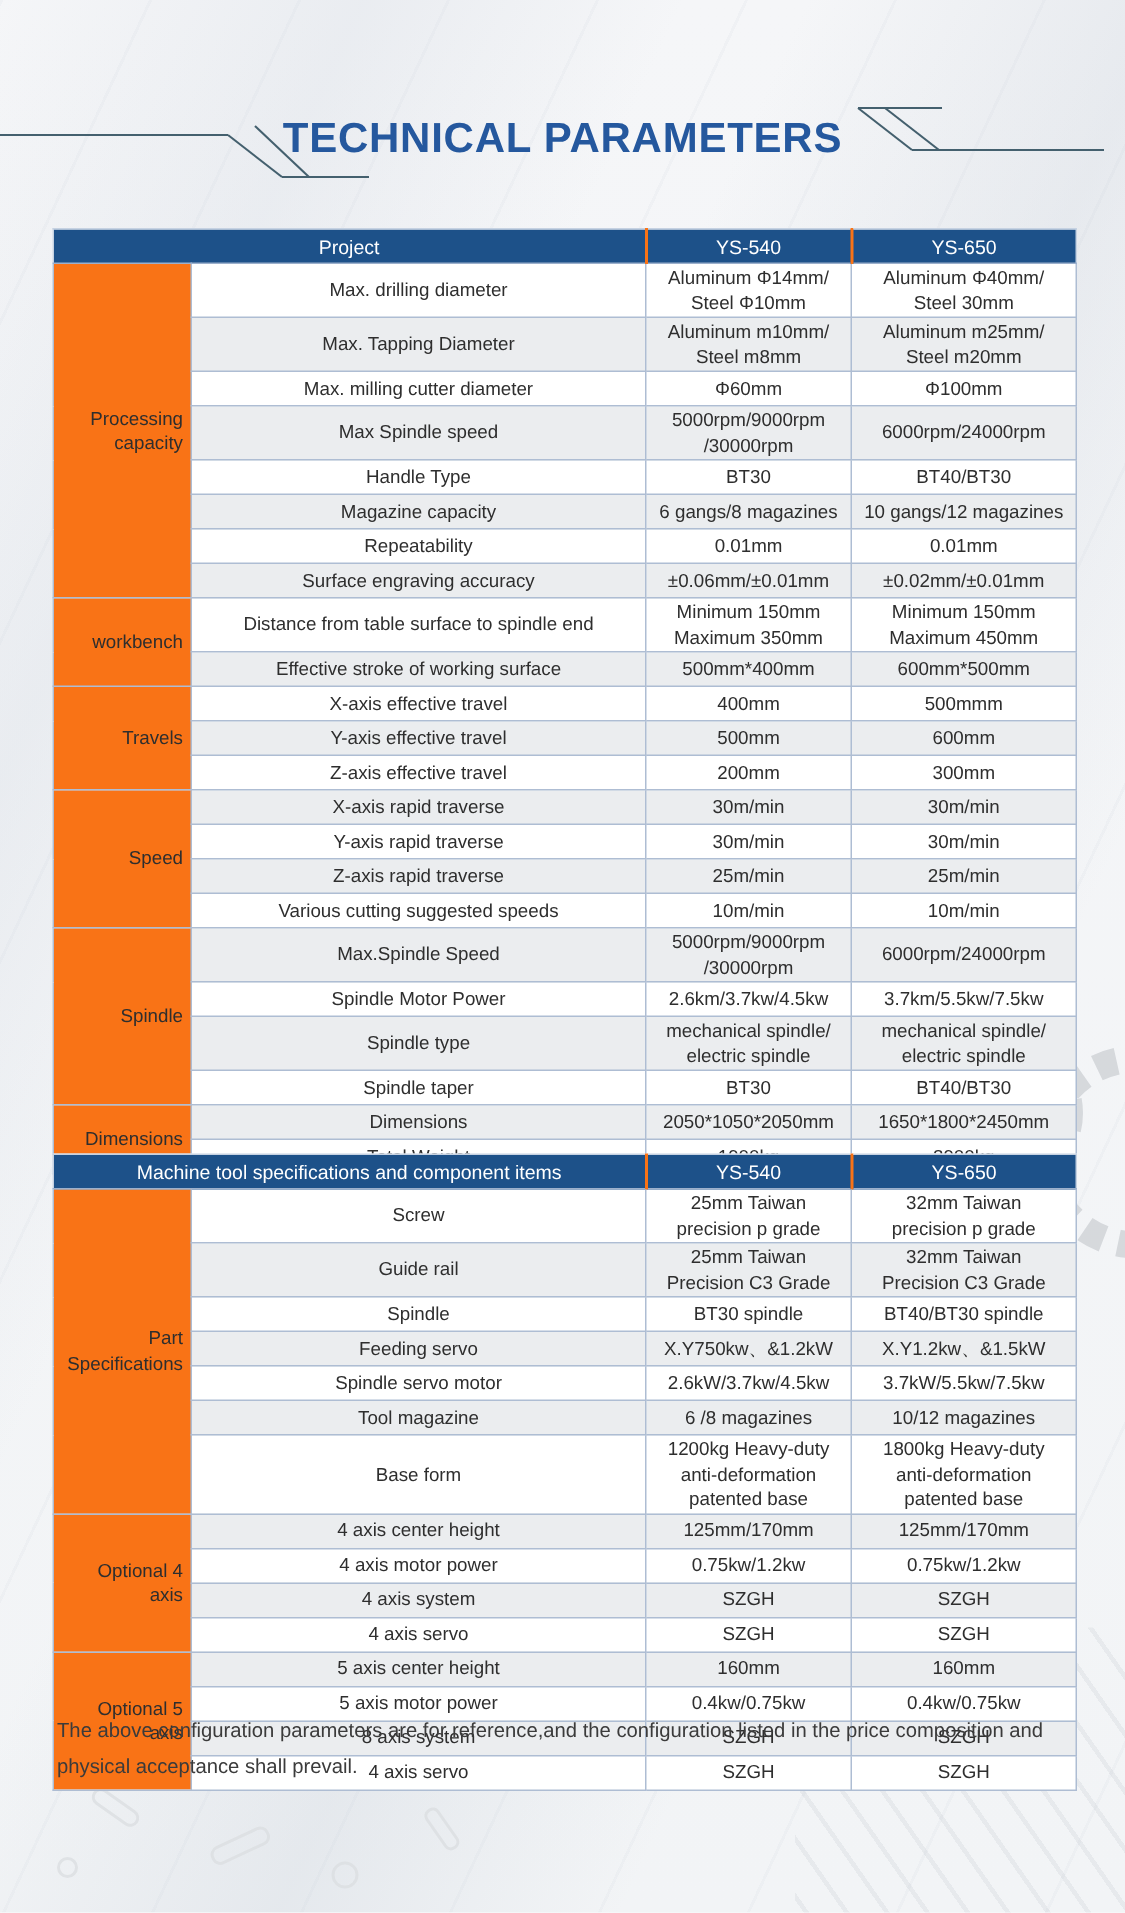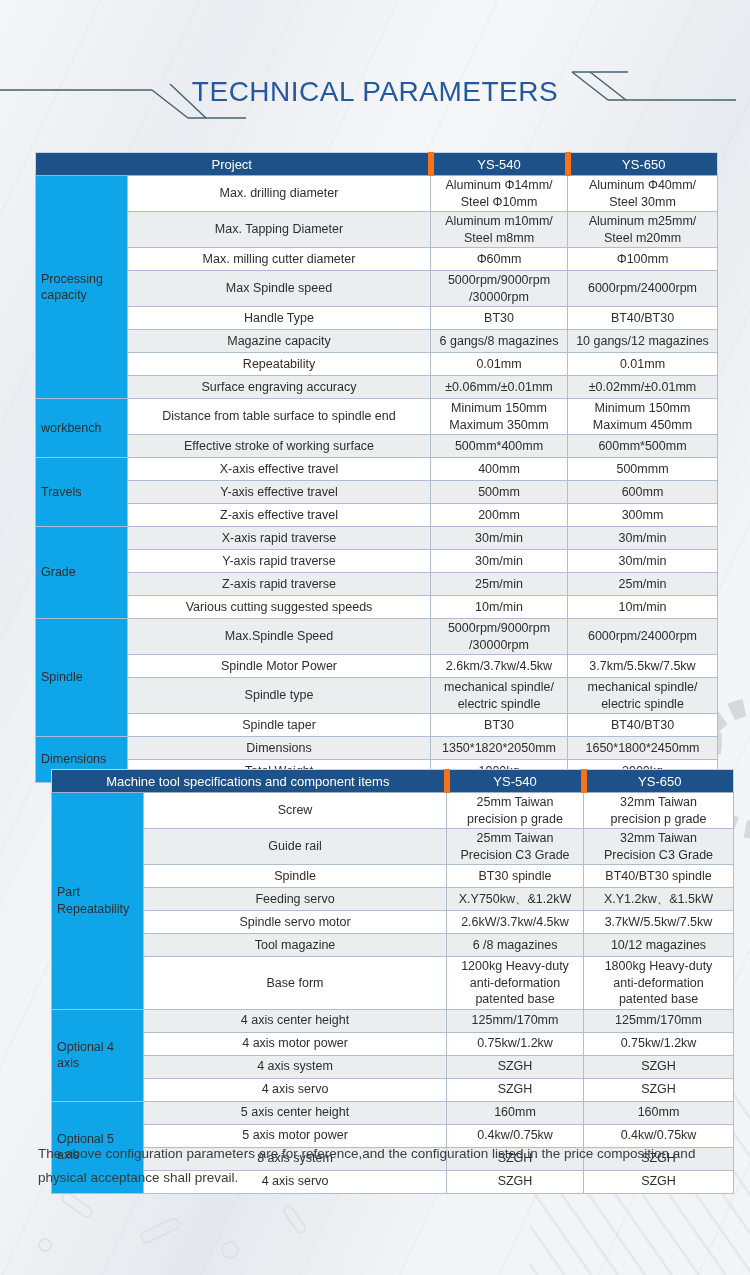--- a/index.html
+++ b/index.html
@@ -25,51 +25,51 @@
     transform:rotate(0deg);opacity:.55;
   }
   .decor-svg{position:absolute;left:0;top:0;z-index:0;}
 
   .title-wrap{
     position:absolute;left:0;top:74px;width:750px;height:60px;z-index:2;
     text-align:center;
   }
   .page-title{
     display:inline-block;
-    font-size:28px;font-weight:normal;color:#25589e;
+    font-size:28px;font-weight:bold;color:#25589e;
     letter-spacing:.5px;line-height:36px;
   }
   .flourish{position:absolute;left:0;top:0;width:750px;height:140px;}
 
   .tbl{
     position:absolute;left:35px;width:682px;z-index:2;
     border-collapse:collapse;table-layout:fixed;
     font-size:12.5px;
     background:#ffffff;
   }
   .tbl.t1{top:152px;}
-  .tbl.t2{top:769px;margin-left:16px;}
+  .tbl.t2{top:769px;}
   .tbl col.c-group{width:92px;}
   .tbl col.c-param{width:303px;}
   .tbl col.c-v1{width:137px;}
   .tbl col.c-v2{width:150px;}
   .tbl th{
     background:#1d5189;color:#ffffff;font-weight:normal;
     font-size:13px;height:20px;padding:1px 2px;
     border:1px solid #c6d2e2;border-bottom:1px solid #9cb0cc;
   }
-  .tbl th + th{border-left:6px solid #f97316;}
+  .tbl th + th{border-left:2px solid #f97316;}
   .tbl td{
     border:1px solid #aebdd3;
     height:20px;padding:1px 5px;
     vertical-align:middle;
     white-space:pre-line;
     line-height:16.5px;
   }
-  .tbl td.group{text-align:left;background:#0ea5e9;}
+  .tbl td.group{text-align:right;background:#f97316;}
   .tbl td.param{text-align:center;}
   .tbl.t2 td.param{}
   .tbl td.value{text-align:center;}
   .tbl td.alt{background:#ebedef;}
   .tbl{border:1px solid #9cb0cc;}
 
   .footer-note{
     position:absolute;left:38px;top:1128px;width:678px;z-index:2;
     font-size:13.5px;color:#3b3b3b;line-height:1.85;
   }
@@ -200,21 +200,21 @@
         <td class="param alt">Y-axis effective  travel</td>
         <td class="value alt">500mm</td>
         <td class="value alt">600mm</td>
       </tr>
       <tr>
         <td class="param">Z-axis effective  travel</td>
         <td class="value">200mm</td>
         <td class="value">300mm</td>
       </tr>
       <tr>
-        <td class="group" rowspan="4">Grade</td>
+        <td class="group" rowspan="4">Speed</td>
         <td class="param alt">X-axis rapid traverse</td>
         <td class="value alt">30m/min</td>
         <td class="value alt">30m/min</td>
       </tr>
       <tr>
         <td class="param">Y-axis rapid traverse</td>
         <td class="value">30m/min</td>
         <td class="value">30m/min</td>
       </tr>
       <tr>
@@ -247,21 +247,21 @@
 electric spindle</td>
       </tr>
       <tr>
         <td class="param">Spindle taper</td>
         <td class="value">BT30</td>
         <td class="value">BT40/BT30</td>
       </tr>
       <tr>
         <td class="group" rowspan="2">Dimensions</td>
         <td class="param alt">Dimensions</td>
-        <td class="value alt">1350*1820*2050mm</td>
+        <td class="value alt">2050*1050*2050mm</td>
         <td class="value alt">1650*1800*2450mm</td>
       </tr>
       <tr>
         <td class="param">Total Weight</td>
         <td class="value">1900kg</td>
         <td class="value">2900kg</td>
       </tr>
     </tbody>
 </table>
 
@@ -275,21 +275,21 @@
   <thead>
     <tr>
       <th colspan="2">Machine tool specifications and component items</th>
       <th>YS-540</th>
       <th>YS-650</th>
     </tr>
   </thead>
   <tbody>
       <tr>
         <td class="group" rowspan="7">Part
-Repeatability</td>
+Specifications</td>
         <td class="param">Screw</td>
         <td class="value">25mm Taiwan
 precision p grade</td>
         <td class="value">32mm Taiwan
 precision p grade</td>
       </tr>
       <tr>
         <td class="param alt">Guide rail</td>
         <td class="value alt">25mm Taiwan
 Precision C3 Grade</td>

